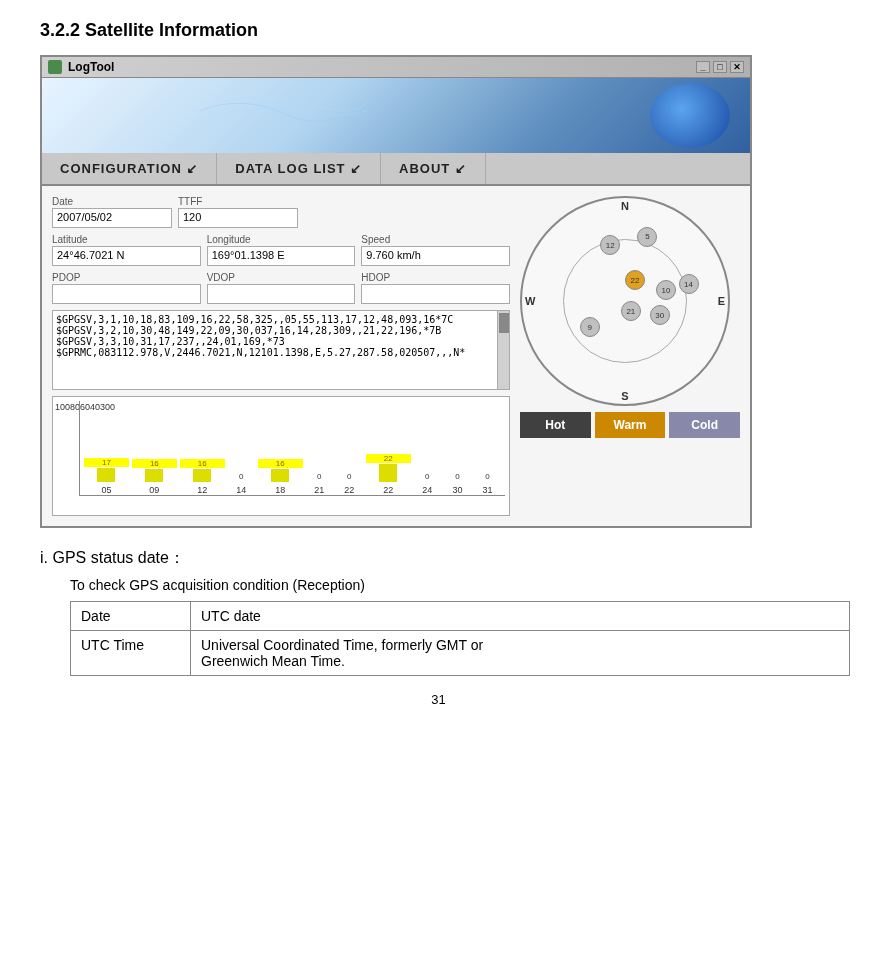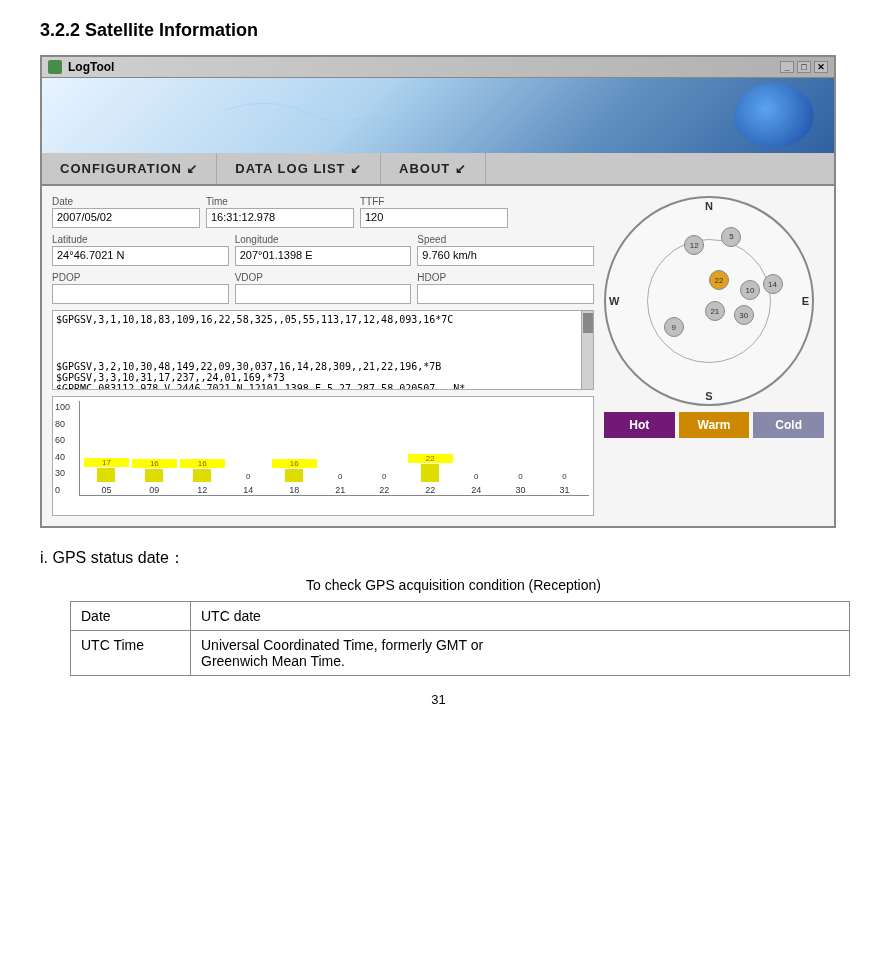--- a/index.html
+++ b/index.html
@@ -12,21 +12,21 @@
       font-size: 14px;
     }
     h2 {
       font-size: 18px;
       font-weight: bold;
       margin-bottom: 14px;
     }
     .window {
       border: 2px solid #888;
       background: #f0f0f0;
-      width: 796px;
+      width: 712px;
       margin-bottom: 20px;
     }
     .title-bar {
       background: linear-gradient(to right, #d0d0d0, #b0b0b0);
       padding: 3px 6px;
       display: flex;
       align-items: center;
       font-size: 12px;
       font-weight: bold;
       border-bottom: 1px solid #888;
@@ -155,21 +155,21 @@
     .chart-area {
       background: #fff;
       border: 1px solid #aaa;
       padding: 4px;
       height: 120px;
       position: relative;
     }
     .chart-y-labels {
       position: absolute;
       left: 2px; top: 5px; bottom: 20px;
-      display: flex; flex-direction: column; justify-content: space-between;
+      display: flex; flex-direction: row; justify-content: space-between;
       font-size: 9px; color: #333;
     }
     .chart-bars-container {
       margin-left: 22px;
       height: 95px;
       display: flex;
       align-items: flex-end;
       gap: 3px;
       border-left: 1px solid #888;
       border-bottom: 1px solid #888;
@@ -238,37 +238,36 @@
     .hc-btn {
       flex: 1;
       padding: 6px 4px;
       font-size: 12px;
       font-weight: bold;
       color: #fff;
       border: none;
       cursor: pointer;
       text-align: center;
     }
-    .hc-btn.hot { background: #701a75; }
+    .hc-btn.hot { background: #404040; }
     .hc-btn.warm { background: #cc8800; }
     .hc-btn.cold { background: #8888aa; }
 
     
     .lower-section {
       margin-top: 18px;
     }
     .gps-heading {
       font-size: 16px;
       margin-bottom: 8px;
     }
     .gps-desc {
       margin-left: 30px;
       margin-bottom: 8px;
       font-size: 14px;
-      text-align: center;
     }
     table.info-table {
       margin-left: 30px;
       border-collapse: collapse;
       width: 780px;
     }
     table.info-table td {
       border: 1px solid #888;
       padding: 6px 10px;
       font-size: 14px;
@@ -319,37 +318,33 @@
   <div class="content-area">
 
     <div class="left-panel">
 
       <div class="fields-grid">
         <div class="field-group">
           <span class="field-label">Date</span>
           <div class="field-input">2007/05/02</div>
         </div>
         <div class="field-group">
-          <span class="field-label">Time</span>
-          <div class="field-input">16:31:12.978</div>
-        </div>
-        <div class="field-group">
           <span class="field-label">TTFF</span>
           <div class="field-input">120</div>
         </div>
       </div>
 
       <div style="display:grid; grid-template-columns:1fr 1fr 1fr; gap:20px 6px;">
         <div class="field-group">
           <span class="field-label">Latitude</span>
           <div class="field-input">24°46.7021 N</div>
         </div>
         <div class="field-group">
           <span class="field-label">Longitude</span>
-          <div class="field-input">207°01.1398 E</div>
+          <div class="field-input">169°01.1398 E</div>
         </div>
         <div class="field-group">
           <span class="field-label">Speed</span>
           <div class="field-input">9.760 km/h</div>
         </div>
       </div>
 
       <div style="display:grid; grid-template-columns:1fr 1fr 1fr; gap:4px 6px;">
         <div class="field-group">
           <span class="field-label">PDOP</span>
@@ -360,21 +355,21 @@
           <div class="field-input"></div>
         </div>
         <div class="field-group">
           <span class="field-label">HDOP</span>
           <div class="field-input"></div>
         </div>
       </div>
 
       <div class="nmea-box">
         <div style="padding-right:14px;">$GPGSV,3,1,10,18,83,109,16,22,58,325,,05,55,113,17,12,48,093,16*7C</div>
-        <div style="padding-right:14px;margin-top:36px;">$GPGSV,3,2,10,30,48,149,22,09,30,037,16,14,28,309,,21,22,196,*7B</div>
+        <div style="padding-right:14px;">$GPGSV,3,2,10,30,48,149,22,09,30,037,16,14,28,309,,21,22,196,*7B</div>
         <div style="padding-right:14px;">$GPGSV,3,3,10,31,17,237,,24,01,169,*73</div>
         <div style="padding-right:14px;">$GPRMC,083112.978,V,2446.7021,N,12101.1398,E,5.27,287.58,020507,,,N*</div>
         <div class="nmea-scrollbar">
           <div class="nmea-scrollbar-thumb"></div>
         </div>
       </div>
 
       <div class="chart-area">
         <div style="display:flex; height:100%;">
           <div class="chart-y-labels">

